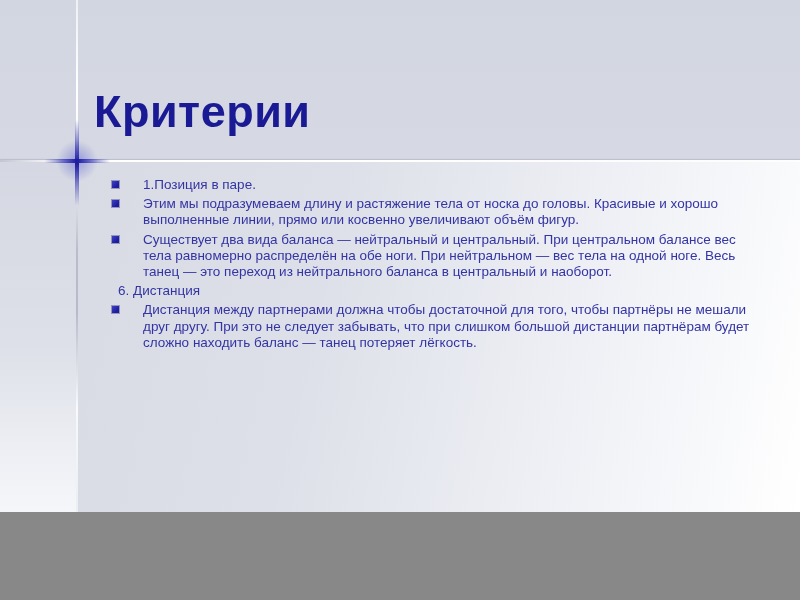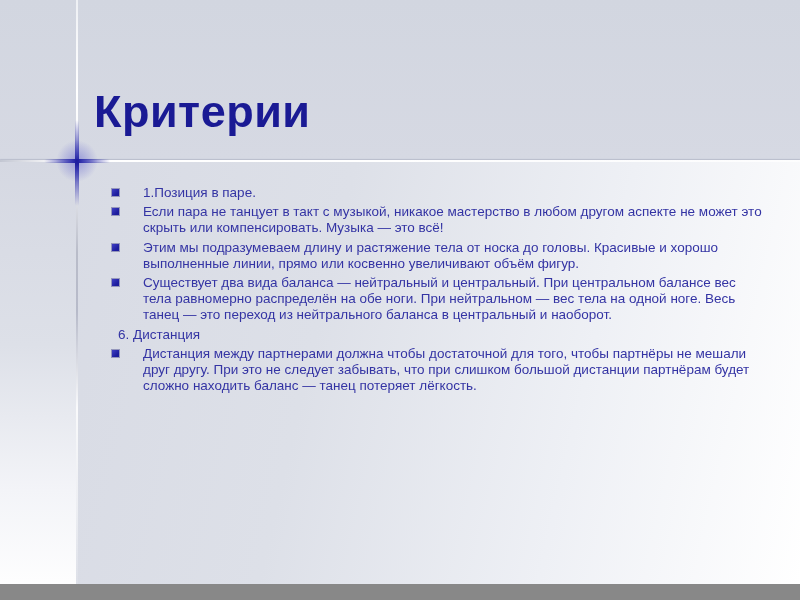--- a/index.html
+++ b/index.html
@@ -1,18 +1,18 @@
 <!DOCTYPE html>
 <html><head>
 <meta charset="utf-8">
 <style>
   html,body { margin:0; padding:0; background:#888; }
   .slide {
     position:relative;
-    width:800px; height:584px;
+    width:800px; height:512px;
     overflow:hidden;
     font-family:"Liberation Sans", sans-serif;
     background:#d4d8e2;
   }
   
   .bg-body {
     position:absolute; inset:0;
     background:linear-gradient(103deg, #d6d9e3 0%, #dde0e8 42%, #eef0f5 72%, #ffffff 100%);
   }
   
@@ -53,21 +53,21 @@
     background:radial-gradient(circle, rgba(70,70,200,0.45) 0%, rgba(70,70,200,0) 70%);
   }
   
   .title {
     position:absolute; left:94px; top:56px;
     font-size:45px; font-weight:bold; color:#1a1a94;
     letter-spacing:0.5px; white-space:nowrap;
   }
   
   .content {
-    position:absolute; left:112px; top:185px; width:650px;
+    position:absolute; left:112px; top:177px; width:650px;
     color:#3434a4; font-size:13.5px; line-height:16.2px;
   }
   .item { display:flex; margin-bottom:3px; }
   .item.no-bullet { padding-left:6px; }
   .bullet-sq {
     flex:0 0 auto;
     width:7px; height:7px; margin:4px 24px 0 0;
     background:linear-gradient(135deg, #4040c4 0%, #1d1d9e 70%);
     outline:1px solid rgba(20,20,110,0.35);
   }
@@ -89,24 +89,20 @@
   <h1 class="title">Критерии</h1>
 
   <div class="content">
     <div class="item">
       <span class="bullet-sq"></span>
       <span class="item-text">1.Позиция в паре.</span>
     </div>
 
 
 
-    <div class="item">
-      <span class="bullet-sq"></span>
-      <span class="item-text">Если пара не танцует в такт с музыкой, никакое мастерство в любом другом аспекте не может это скрыть или компенсировать. Музыка — это всё!</span>
-    </div>
 
 
     <div class="item">
       <span class="bullet-sq"></span>
       <span class="item-text">Этим мы подразумеваем длину и растяжение тела от носка до головы. Красивые и хорошо выполненные линии, прямо или косвенно увеличивают объём фигур.</span>
     </div>
 
 
 
 

